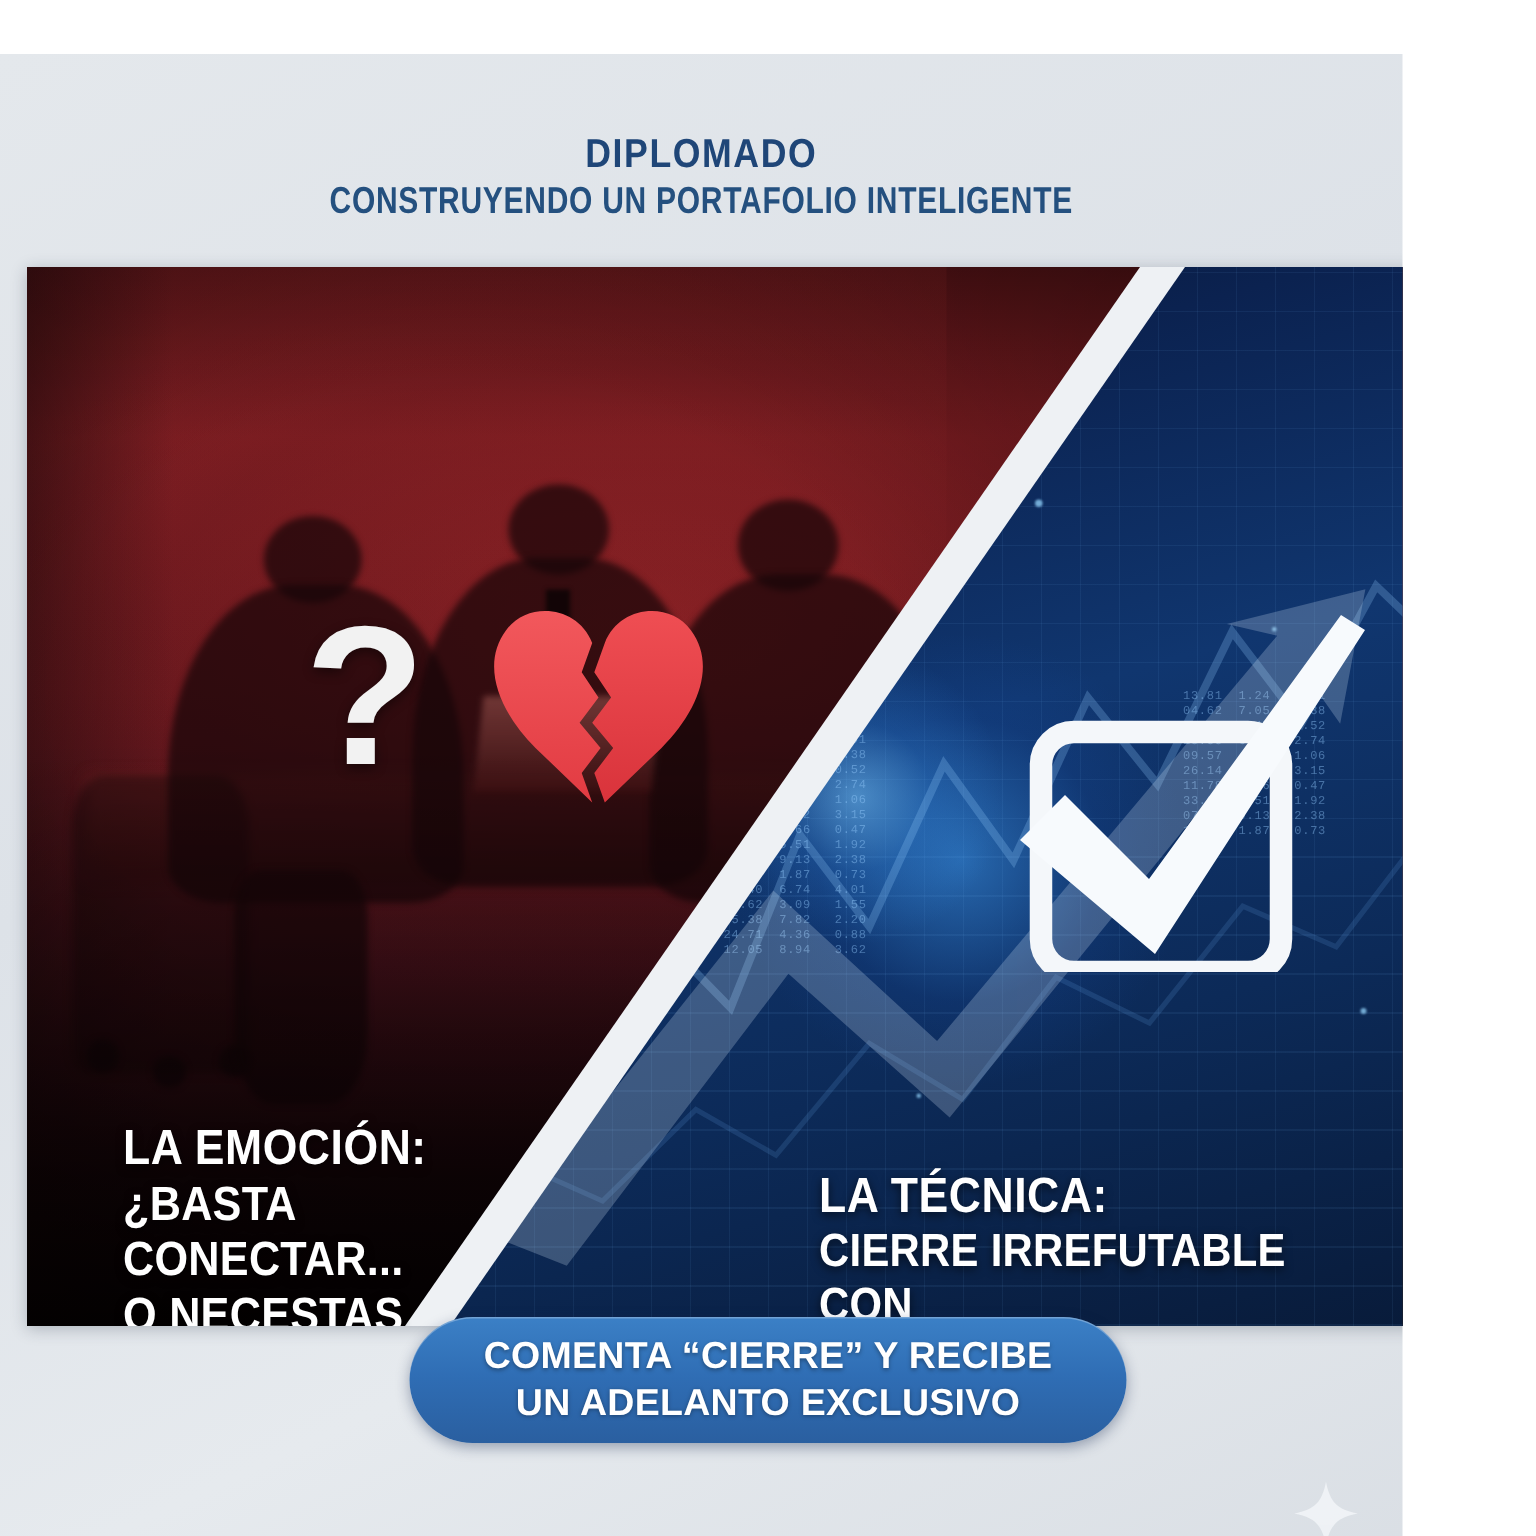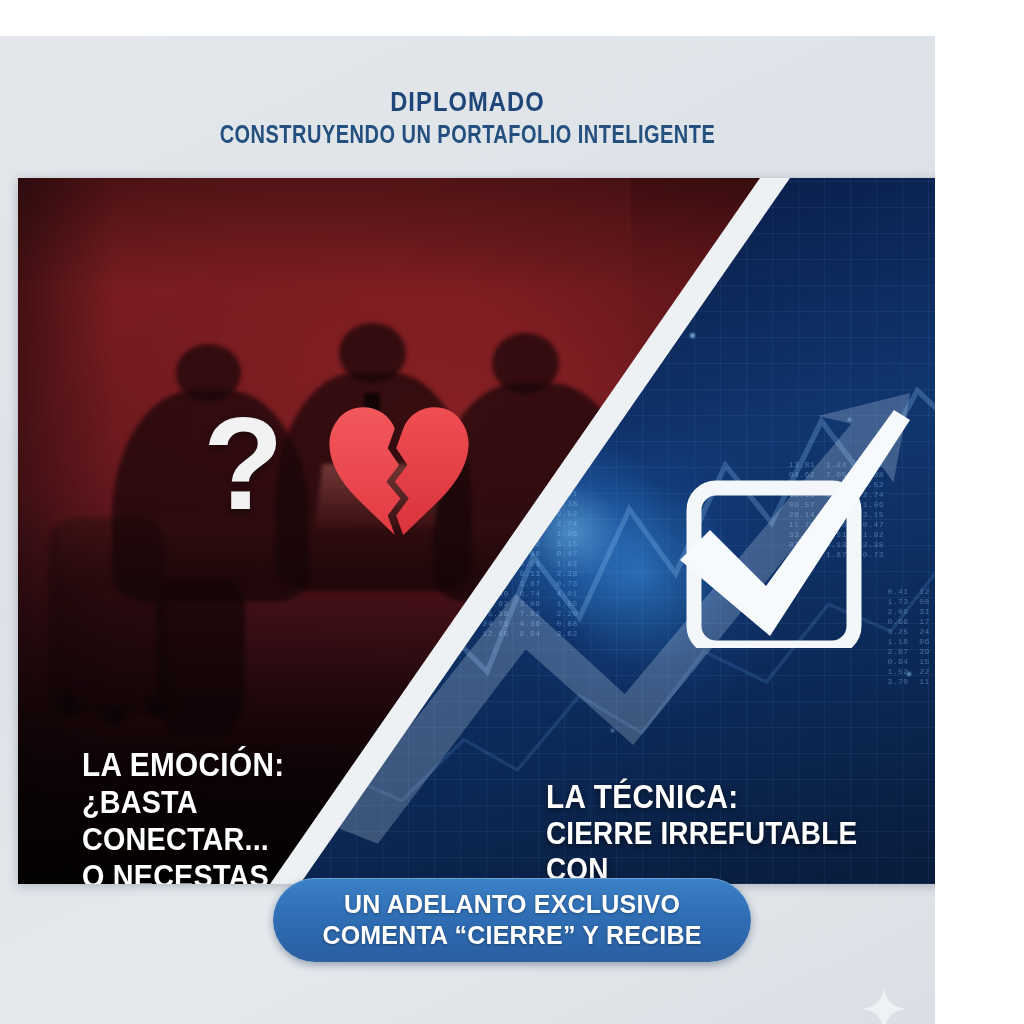--- a/index.html
+++ b/index.html
@@ -372,30 +372,20 @@
       <div class="ticker" id="ticker-b" style="left:78%; top:40%;">13.81  1.24   0.91
 04.62  7.05   1.38
 21.09  3.47   0.52
 18.33  6.18   2.74
 09.57  4.90   1.06
 26.14  8.32   3.15
 11.78  2.66   0.47
 33.05  5.51   1.92
 07.24  9.13   2.38
 15.96  1.87   0.73</div>
-      <div class="ticker" id="ticker-c" style="left:88%; top:58%;">0.41  12
-1.73  08
-2.09  31
-0.66  17
-3.25  24
-1.18  06
-2.87  39
-0.94  15
-1.52  22
-3.70  11</div>
 
       <div class="blue-spark" style="left:52%; top:28%; width:4px; height:4px;"></div>
       <div class="blue-spark" style="left:68%; top:22%; width:5px; height:5px;"></div>
       <div class="blue-spark" style="left:84%; top:34%; width:3px; height:3px;"></div>
       <div class="blue-spark" style="left:45%; top:63%; width:5px; height:5px;"></div>
       <div class="blue-spark" style="left:90%; top:70%; width:4px; height:4px;"></div>
       <div class="blue-spark" style="left:60%; top:78%; width:3px; height:3px;"></div>
 
       <svg class="linechart" viewBox="0 0 400 300" preserveAspectRatio="none">
         <polyline points="0,250 28,210 52,238 80,170 108,200 134,132 160,168 188,104 214,142 242,78 268,112 296,52 322,88 350,34 378,62 400,20" fill="none" stroke="rgba(150,205,255,0.55)" stroke-width="3"></polyline>
@@ -450,22 +440,22 @@
     <div class="headline headline-right">
       <div class="kicker">LA TÉCNICA:</div>
       <div class="lines">CIERRE IRREFUTABLE CON</div>
       <div class="lines">SUSTENTO TÉNCICO &amp;</div>
 
     </div>
 
   </div>
 
   <div class="cta">
+    <div class="cta-line">COMENTA “CIERRE” Y RECIBE</div>
     <div class="cta-line">UN ADELANTO EXCLUSIVO</div>
-    <div class="cta-line">COMENTA “CIERRE” Y RECIBE</div>
   </div>
 
 
   <svg class="sparkle" viewBox="0 0 100 100">
     <path d="M50,4 C56,34 66,44 96,50 C66,56 56,66 50,96 C44,66 34,56 4,50 C34,44 44,34 50,4 Z" fill="#f2f5f8"></path>
   </svg>
 
 </div>
 
 </body></html>

